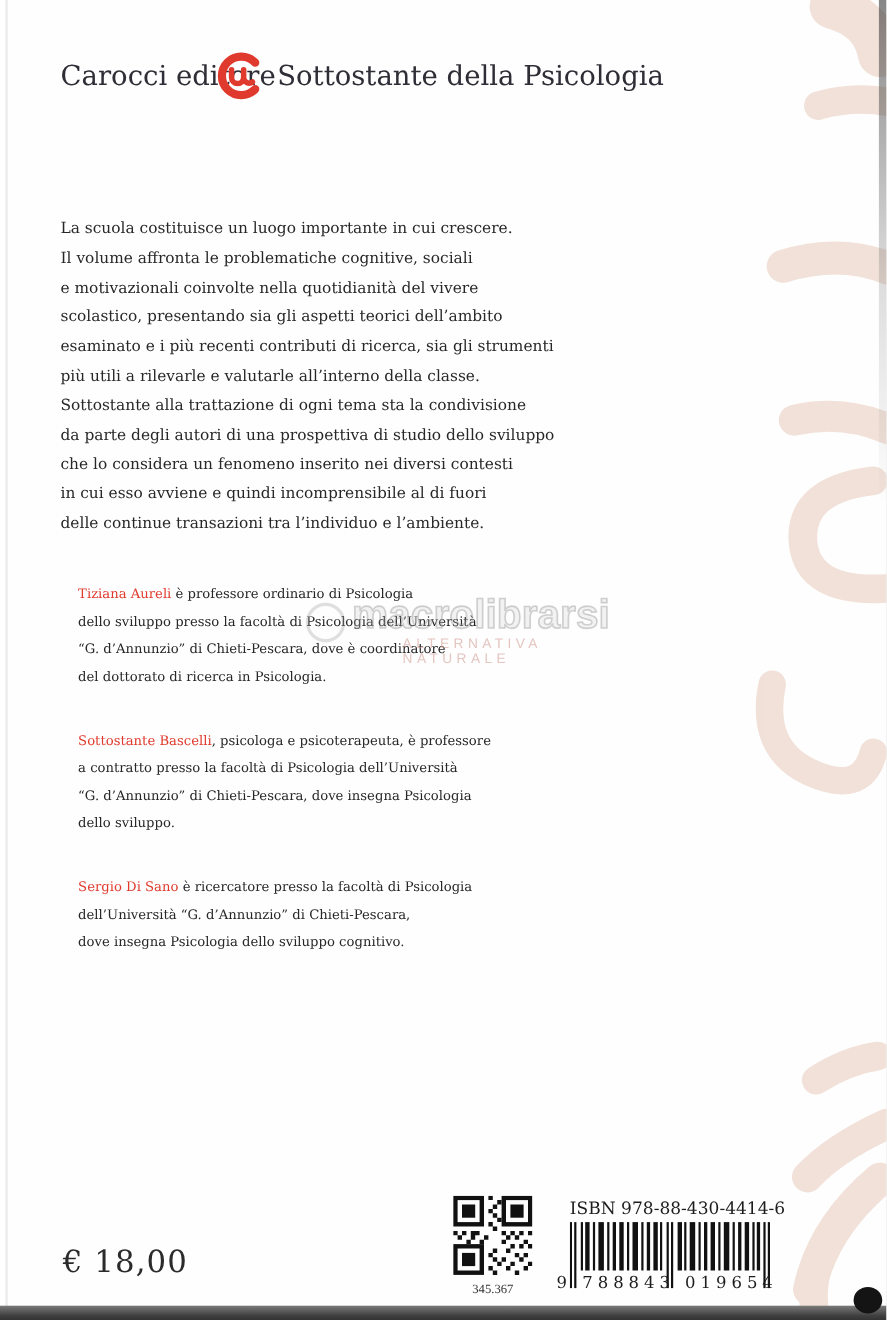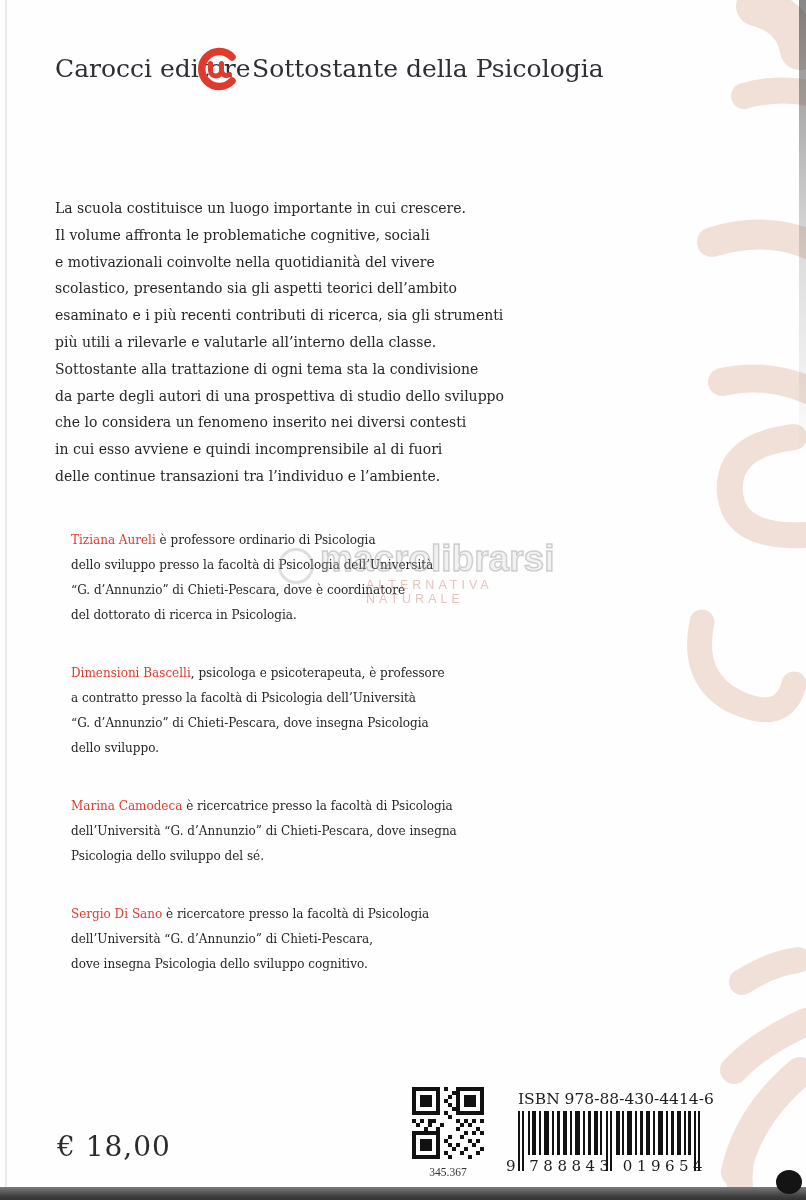--- a/index.html
+++ b/index.html
@@ -89,27 +89,24 @@
 da parte degli autori di una prospettiva di studio dello sviluppo
 che lo considera un fenomeno inserito nei diversi contesti
 in cui esso avviene e quindi incomprensibile al di fuori
 delle continue transazioni tra l’individuo e l’ambiente.</div>
 
   <div class="bios">
     <p class="bio"><span class="bio-name">Tiziana Aureli</span><span> è professore ordinario di Psicologia
 dello sviluppo presso la facoltà di Psicologia dell’Università
 “G. d’Annunzio” di Chieti-Pescara, dove è coordinatore
 del dottorato di ricerca in Psicologia.</span></p>
-    <p class="bio"><span class="bio-name">Dimensioni Bascelli</span><span>, psicologa e psicoterapeuta, è professore
+    <p class="bio"><span class="bio-name">Sottostante Bascelli</span><span>, psicologa e psicoterapeuta, è professore
 a contratto presso la facoltà di Psicologia dell’Università
 “G. d’Annunzio” di Chieti-Pescara, dove insegna Psicologia
 dello sviluppo.</span></p>
-    <p class="bio"><span class="bio-name">Marina Camodeca</span><span> è ricercatrice presso la facoltà di Psicologia
-dell’Università “G. d’Annunzio” di Chieti-Pescara, dove insegna
-Psicologia dello sviluppo del sé.</span></p>
     <p class="bio"><span class="bio-name">Sergio Di Sano</span><span> è ricercatore presso la facoltà di Psicologia
 dell’Università “G. d’Annunzio” di Chieti-Pescara,
 dove insegna Psicologia dello sviluppo cognitivo.</span></p>
   </div>
 
   <div class="watermark">
     <span class="wm-logo"></span>
     <span class="wm-text">macrolibrarsi</span>
     <span class="wm-sub">ALTERNATIVA NATURALE</span>
   </div>

